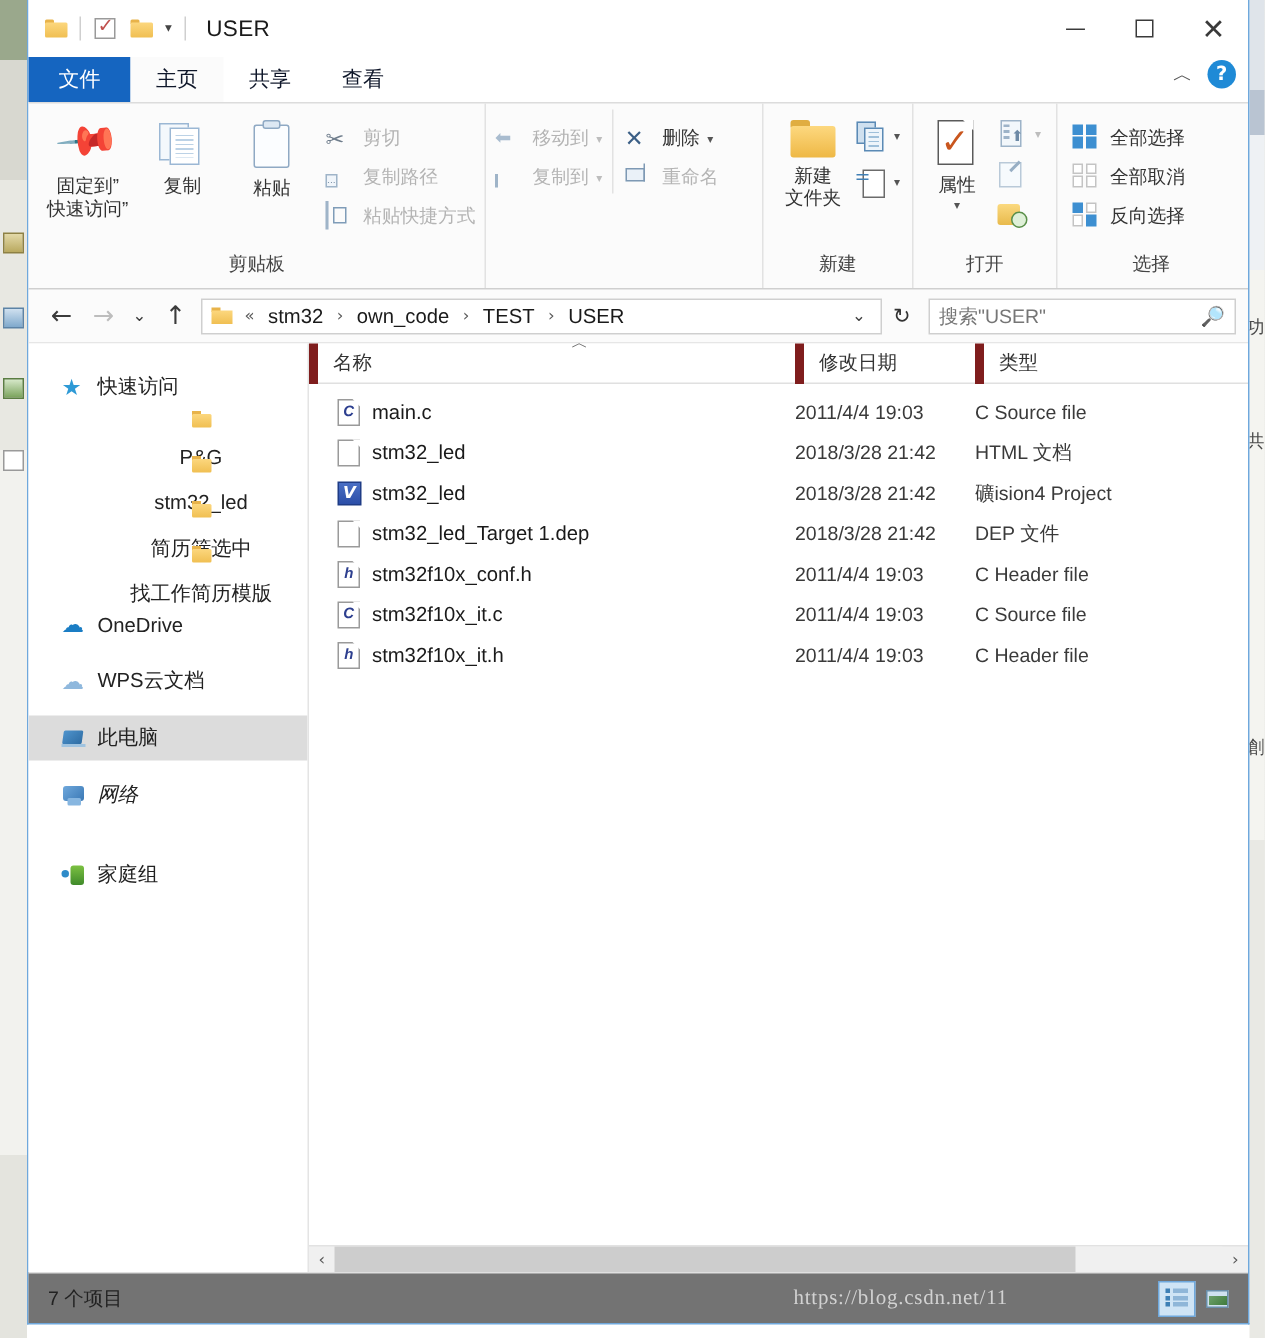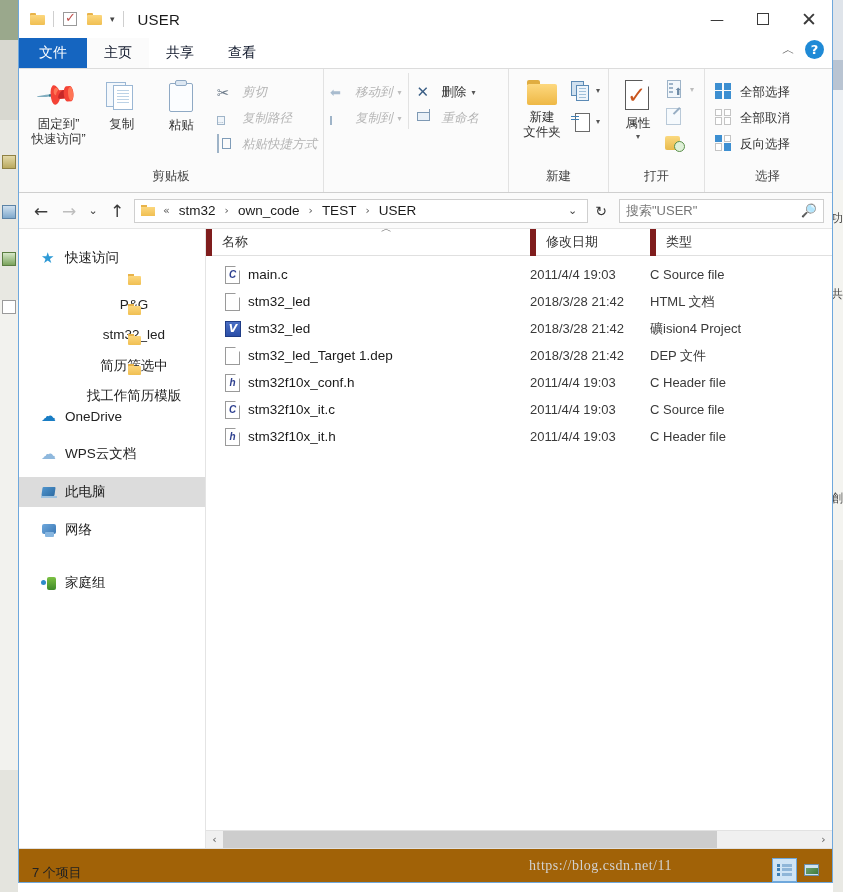--- a/index.html
+++ b/index.html
@@ -113,21 +113,21 @@
     text-align:center; font-size:12.5px; color:#444; padding-bottom:7px;
   }
   .big-btn {
     width:64px; display:flex; flex-direction:column; align-items:center;
     padding-top:7px; gap:3px;
   }
   .big-btn .lbl { font-size:12.5px; color:#333; text-align:center; line-height:1.25; }
   .small-col { display:flex; flex-direction:column; padding-top:9px; gap:5px; }
   .small-btn { display:flex; align-items:center; gap:5px; height:21px; }
   .small-btn .lbl { font-size:12.5px; color:#333; white-space:nowrap; }
-  .small-btn.dim .lbl { color:#b4b4b4;font-style:italic; }
+  .small-btn.dim .lbl { color:#b4b4b4; }
   .caret { font-size:8px; color:#555; font-family:"DejaVu Sans",sans-serif; }
   .caret.dim { color:#bdbdbd; }
 
   
   .ic { width:20px; height:20px; position:relative; flex:0 0 20px; }
   .ic.lg { width:34px; height:34px; flex:0 0 34px; }
 
   .pin { font-size:27px; color:#2f2f2f; line-height:30px; font-family:"DejaVu Sans",sans-serif;
          transform: rotate(40deg); display:block; text-align:center;}
   .copy-ic { position:relative; width:32px; height:32px; }
@@ -308,22 +308,22 @@
     flex:0 0 18px; background:#f0f0f0; display:flex; align-items:center;
     border-top:1px solid #e2e2e2;
   }
   .hs-btn { width:17px; height:17px; display:flex; align-items:center; justify-content:center;
             font-size:11px; color:#5a5a5a; font-family:"DejaVu Sans",sans-serif;}
   .hs-track { flex:1; height:17px; background:#f0f0f0; position:relative; }
   .hs-thumb { position:absolute; left:0; top:0; width:494px; height:17px; background:#cdcdcd; }
 
   
   .statusbar {
-    flex:0 0 34px; background:#a16207; border-top:1px solid #e0e0e0;
-    display:flex; align-items:flex-end; padding:0 4px; position:relative;
+    flex:0 0 34px; background:#737373; border-top:1px solid #e0e0e0;
+    display:flex; align-items:center; padding:0 4px; position:relative;
   }
   .status-count { font-size:13px; color:#222; padding-left:9px; }
   .watermark {
     position:absolute; left:510px; top:9px; font-size:14px; color:#d2d2d2;
     font-family:"Liberation Serif", serif; letter-spacing:.5px; white-space:nowrap;
   }
   .viewbtns { margin-left:auto; display:flex; gap:2px; padding-right:4px; }
   .vbtn { width:25px; height:24px; display:flex; align-items:center; justify-content:center; }
   .vbtn.active { background:#cfe4f5; border:1px solid #6fa8dc; }
   .det-ic { width:15px; height:13px; display:flex; flex-direction:column; gap:1.5px;}
@@ -613,21 +613,21 @@
         <span>OneDrive</span>
       </div>
       <div class="nav-item" style="margin-top:8px;">
         <span class="nav-ico"><span class="cloud2">☁</span></span>
         <span>WPS云文档</span>
       </div>
       <div class="nav-item sel" style="margin-top:8px;">
         <span class="nav-ico pcico"></span>
         <span>此电脑</span>
       </div>
-      <div class="nav-item" style="margin-top:8px;">
+      <div class="nav-item" style="margin-top:8px;font-style:italic;">
         <span class="nav-ico netico"></span>
         <span>网络</span>
       </div>
       <div class="nav-item" style="margin-top:23px;">
         <span class="nav-ico hgico"></span>
         <span>家庭组</span>
       </div>
     </div>
 
     <div class="listpane">

